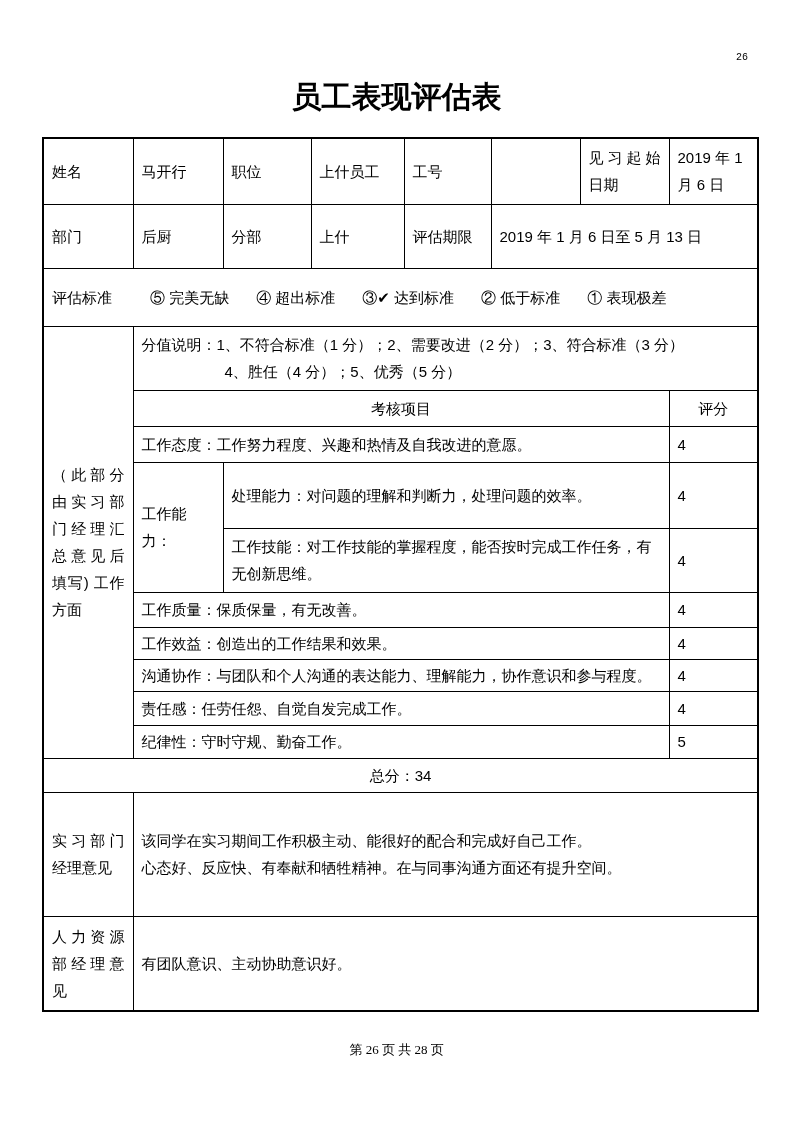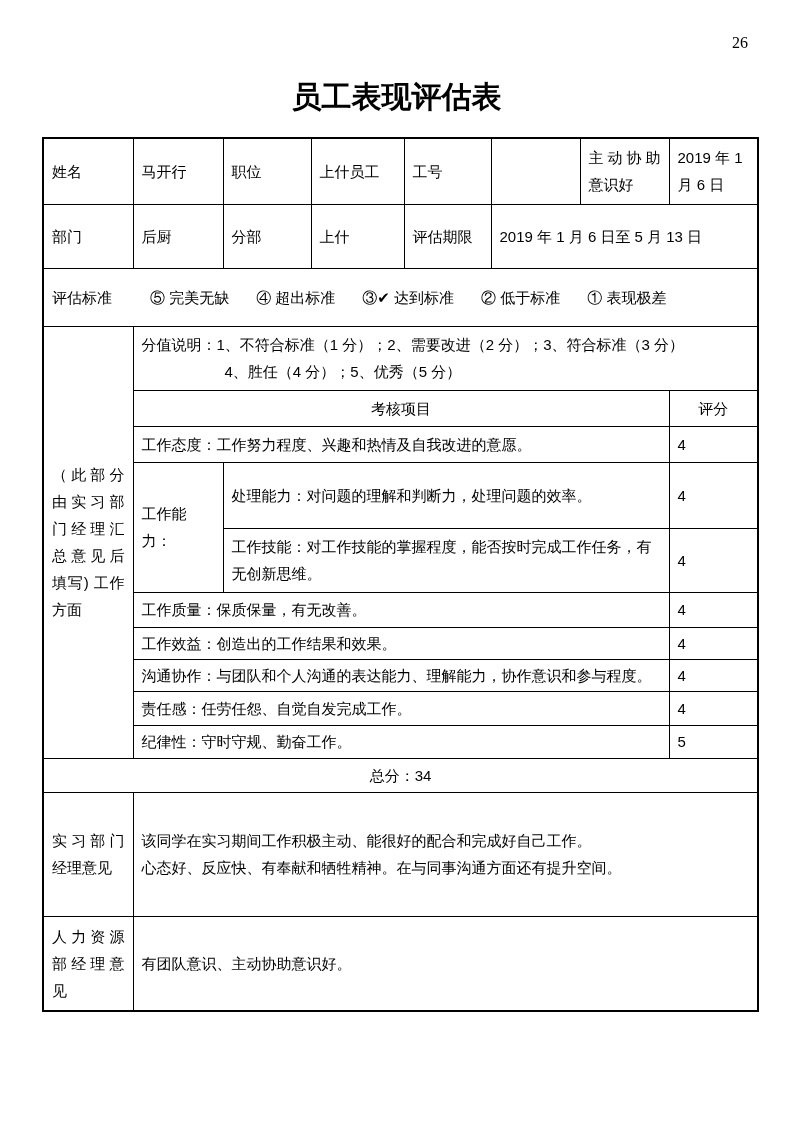--- a/index.html
+++ b/index.html
@@ -7,24 +7,24 @@
     position: relative;
     width: 793px;
     height: 1122px;
     background: #ffffff;
     color: #000000;
     font-family: "Liberation Sans", sans-serif;
     overflow: hidden;
   }
   .corner-page-number {
     position: absolute;
-    top: 34px;
+    top: 52px;
     right: 45px;
-    font-family: Liberation Serif, serif;
-    font-size: 16px;
+    font-family: Liberation Mono, monospace;
+    font-size: 10px;
   }
   .doc-title {
     position: absolute;
     top: 78px;
     left: 0;
     width: 100%;
     text-align: center;
     font-size: 30px;
     font-weight: bold;
     margin: 0;
@@ -110,21 +110,21 @@
     </colgroup>
 
     <tbody>
         <tr class="r1">
       <td>姓名</td>
       <td>马开行</td>
       <td>职位</td>
       <td>上什员工</td>
       <td>工号</td>
       <td></td>
-      <td class="justify-cell">主动协助意识好</td>
+      <td class="justify-cell">见习起始日期</td>
       <td>2019 年 1 月 6 日</td>
     </tr>
 
     <tr class="r2">
       <td>部门</td>
       <td>后厨</td>
       <td>分部</td>
       <td>上什</td>
       <td>评估期限</td>
       <td colspan="3">2019 年 1 月 6 日至 5 月 13 日</td>
@@ -211,14 +211,15 @@
       </td>
     </tr>
 
     <tr class="r16">
       <td class="justify-cell">人力资源部经理意见</td>
       <td colspan="7">有团队意识、主动协助意识好。</td>
     </tr>
   </tbody>
     </table>
 
+  <div class="page-footer">第 26 页 共 28 页</div>
 
 </div>
 
 </body></html>

